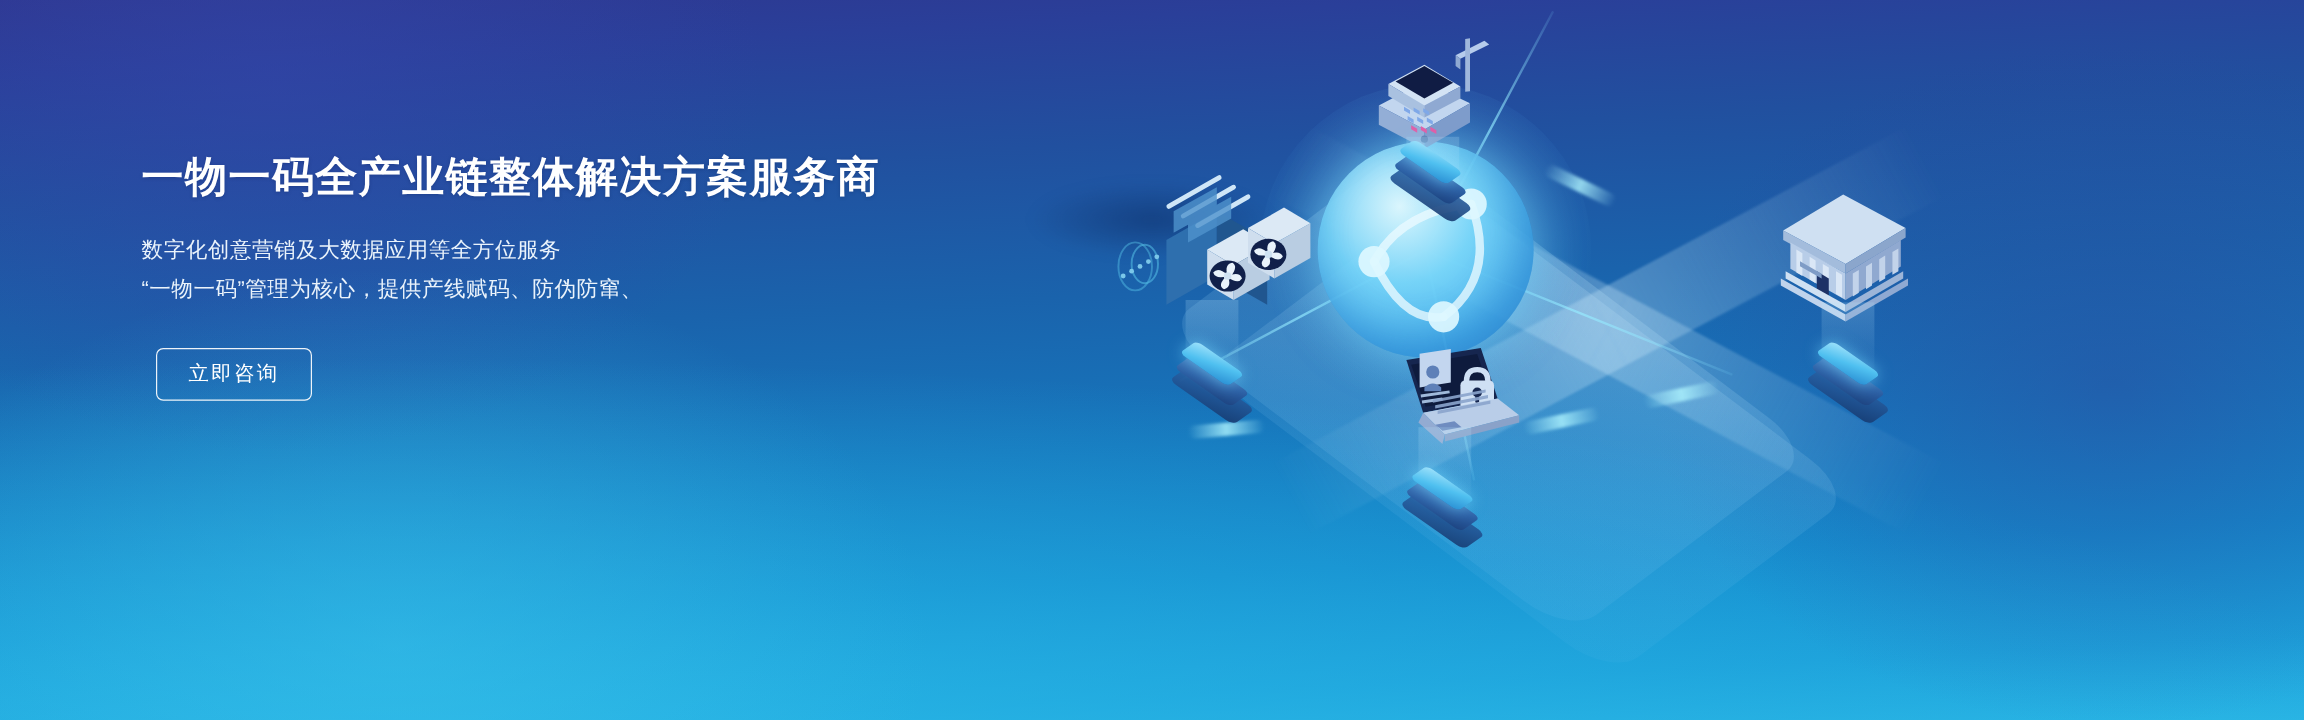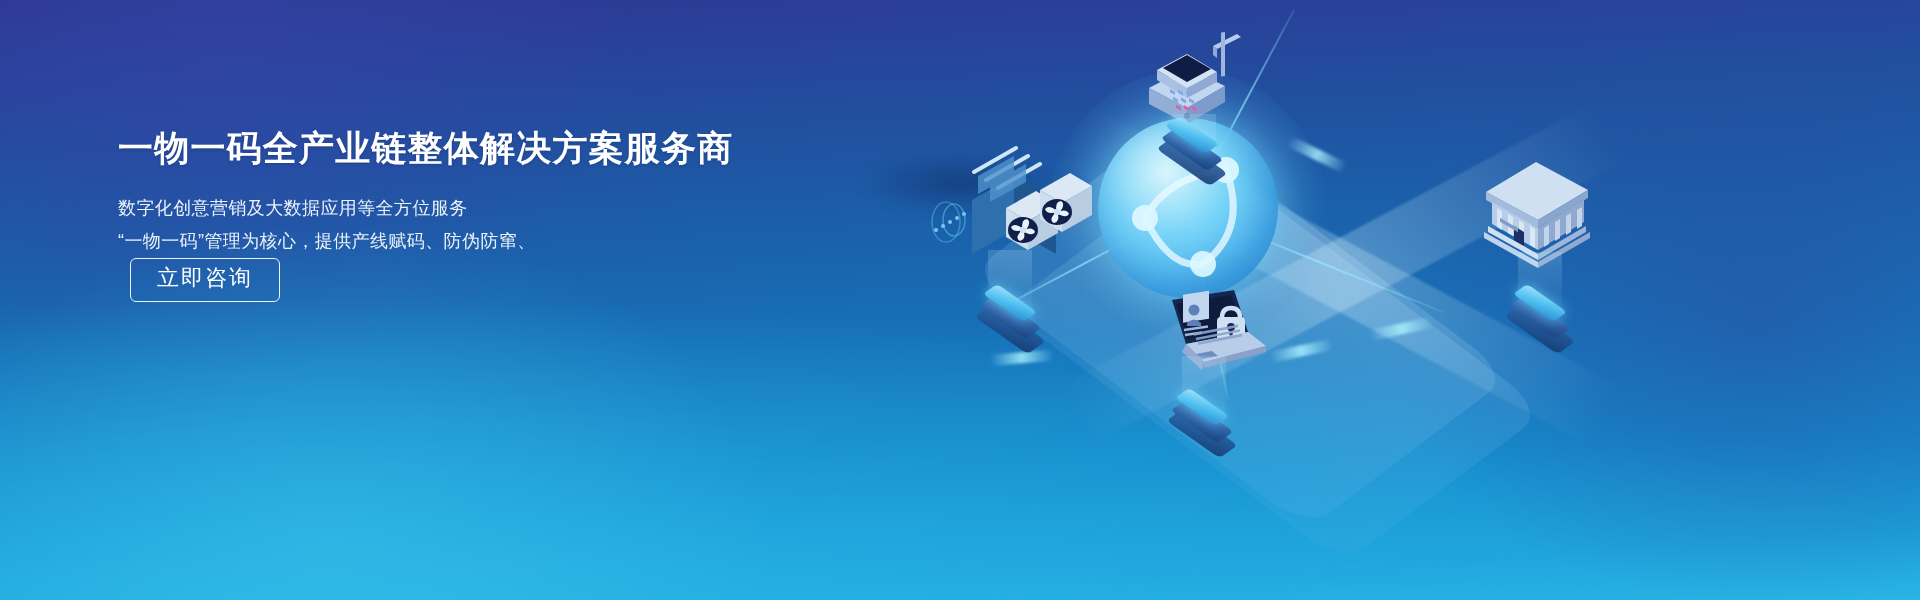--- a/index.html
+++ b/index.html
@@ -58,32 +58,33 @@
     font-size:18px;
     color:#eaf3fb;
     line-height:1.85;
     letter-spacing:0.4px;
     font-weight:normal;
   }
   .subcopy .line { display:block; white-space:nowrap; }
 
   .cta {
     display:inline-block;
+    margin-top:32px;
     margin-left:12px;
     padding:0 26px;
     height:44px;
     line-height:42px;
     border:1px solid rgba(255,255,255,0.92);
     border-radius:6px;
     color:#ffffff;
-    font-size:22px;
+    font-size:17px;
     letter-spacing:2px;
     background:transparent;
     cursor:pointer;
-    font-family:Liberation Mono, monospace;
+    font-family:Liberation Serif, serif;
   }
 
   
   .illo {
     position:absolute;
     left:870px;
     top:0;
     width:1050px;
     height:600px;
   }

